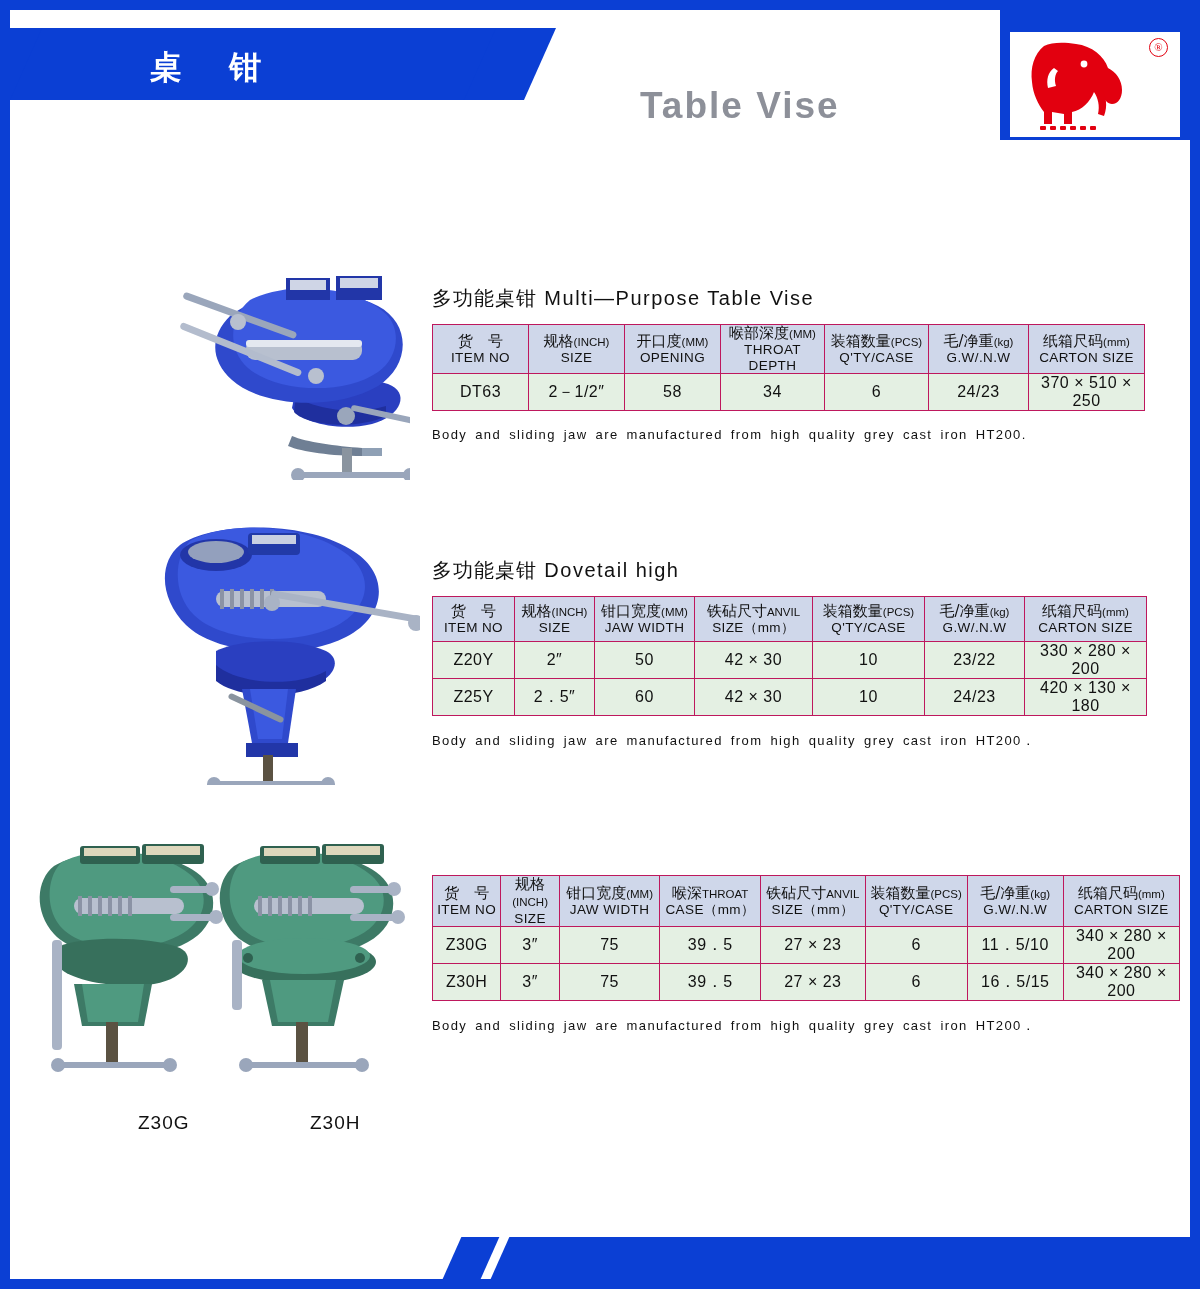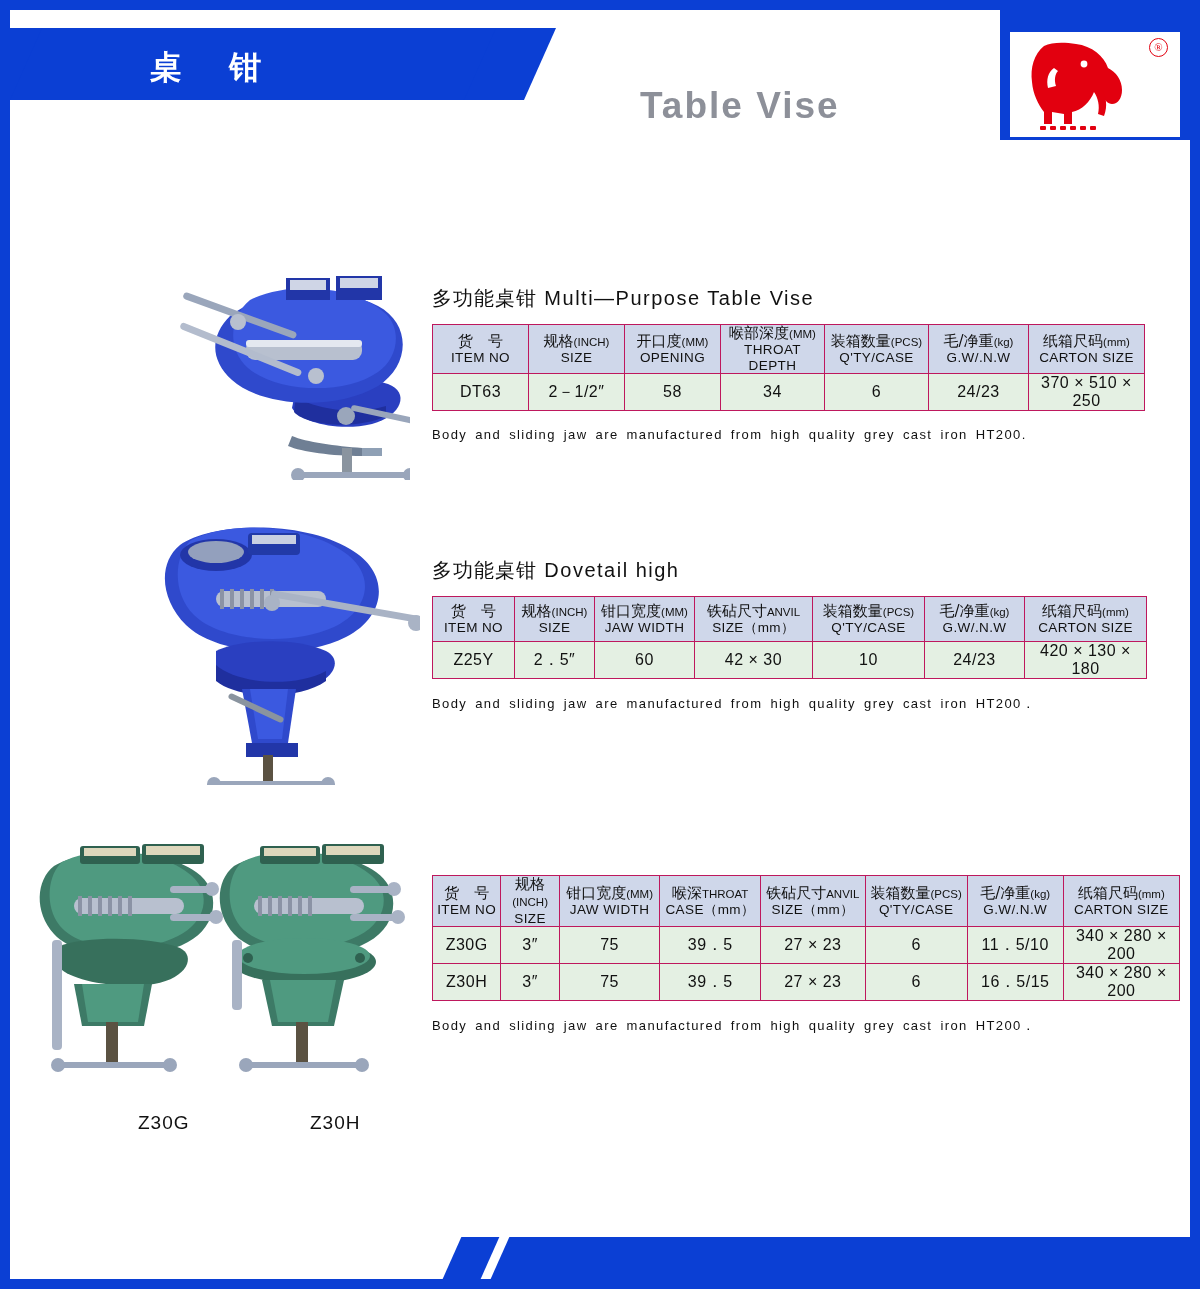--- a/index.html
+++ b/index.html
@@ -450,20 +450,29 @@
             <span class="th-cn"><span>毛/净重</span><span class="unit">(kg)</span></span>
             <span class="th-en">G.W/.N.W</span>
           </th>
           <th>
             <span class="th-cn"><span>纸箱尺码</span><span class="unit">(mm)</span></span>
             <span class="th-en">CARTON  SIZE</span>
           </th>
         </tr>
       </thead>
       <tbody>
+        <tr>
+          <td>Z20Y</td>
+          <td>2″</td>
+          <td>50</td>
+          <td>42 × 30</td>
+          <td>10</td>
+          <td>23/22</td>
+          <td>330 × 280 × 200</td>
+        </tr>
         <tr>
           <td>Z25Y</td>
           <td>2．5″</td>
           <td>60</td>
           <td>42 × 30</td>
           <td>10</td>
           <td>24/23</td>
           <td>420 × 130 × 180</td>
         </tr>
       </tbody>

